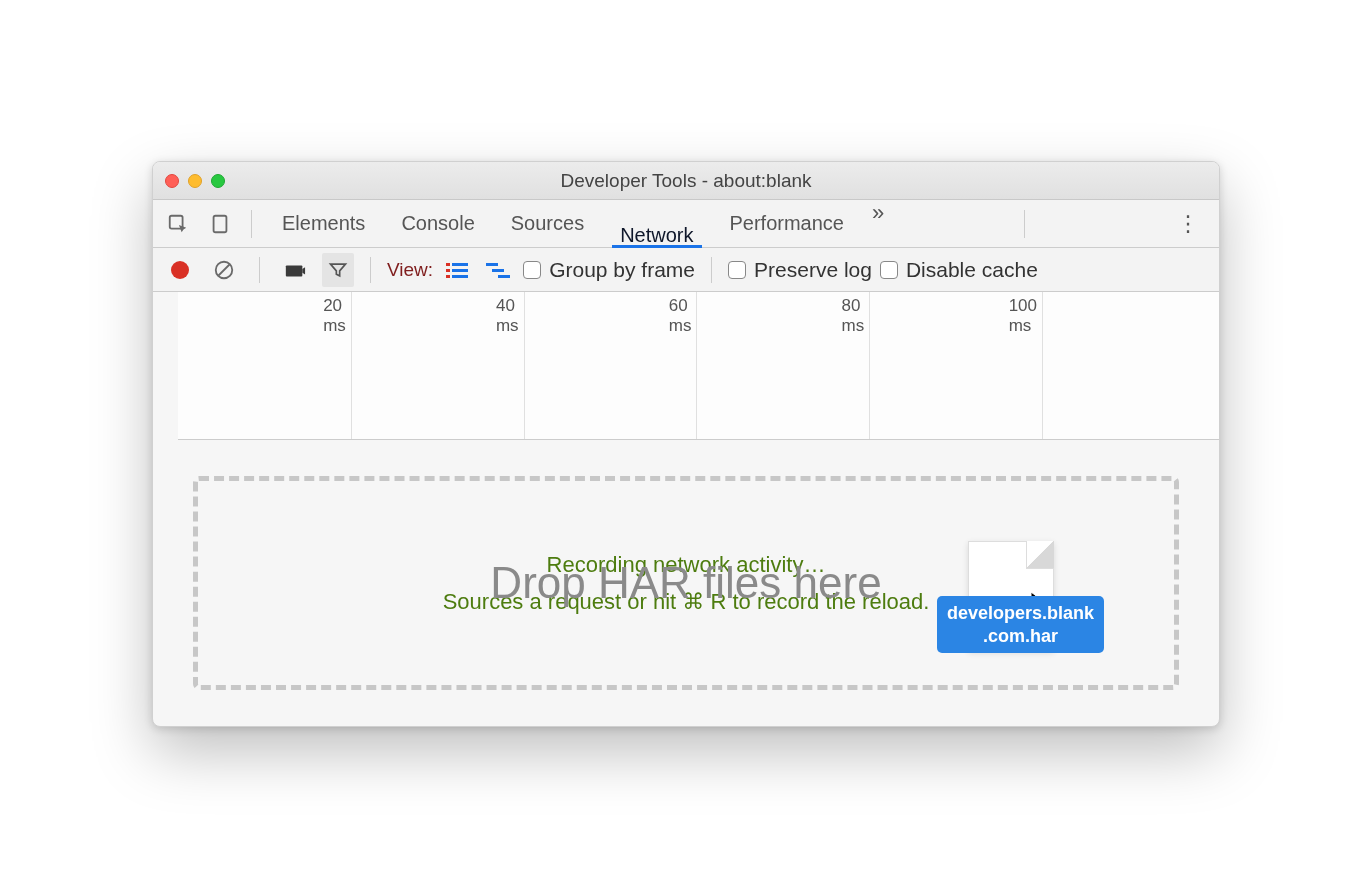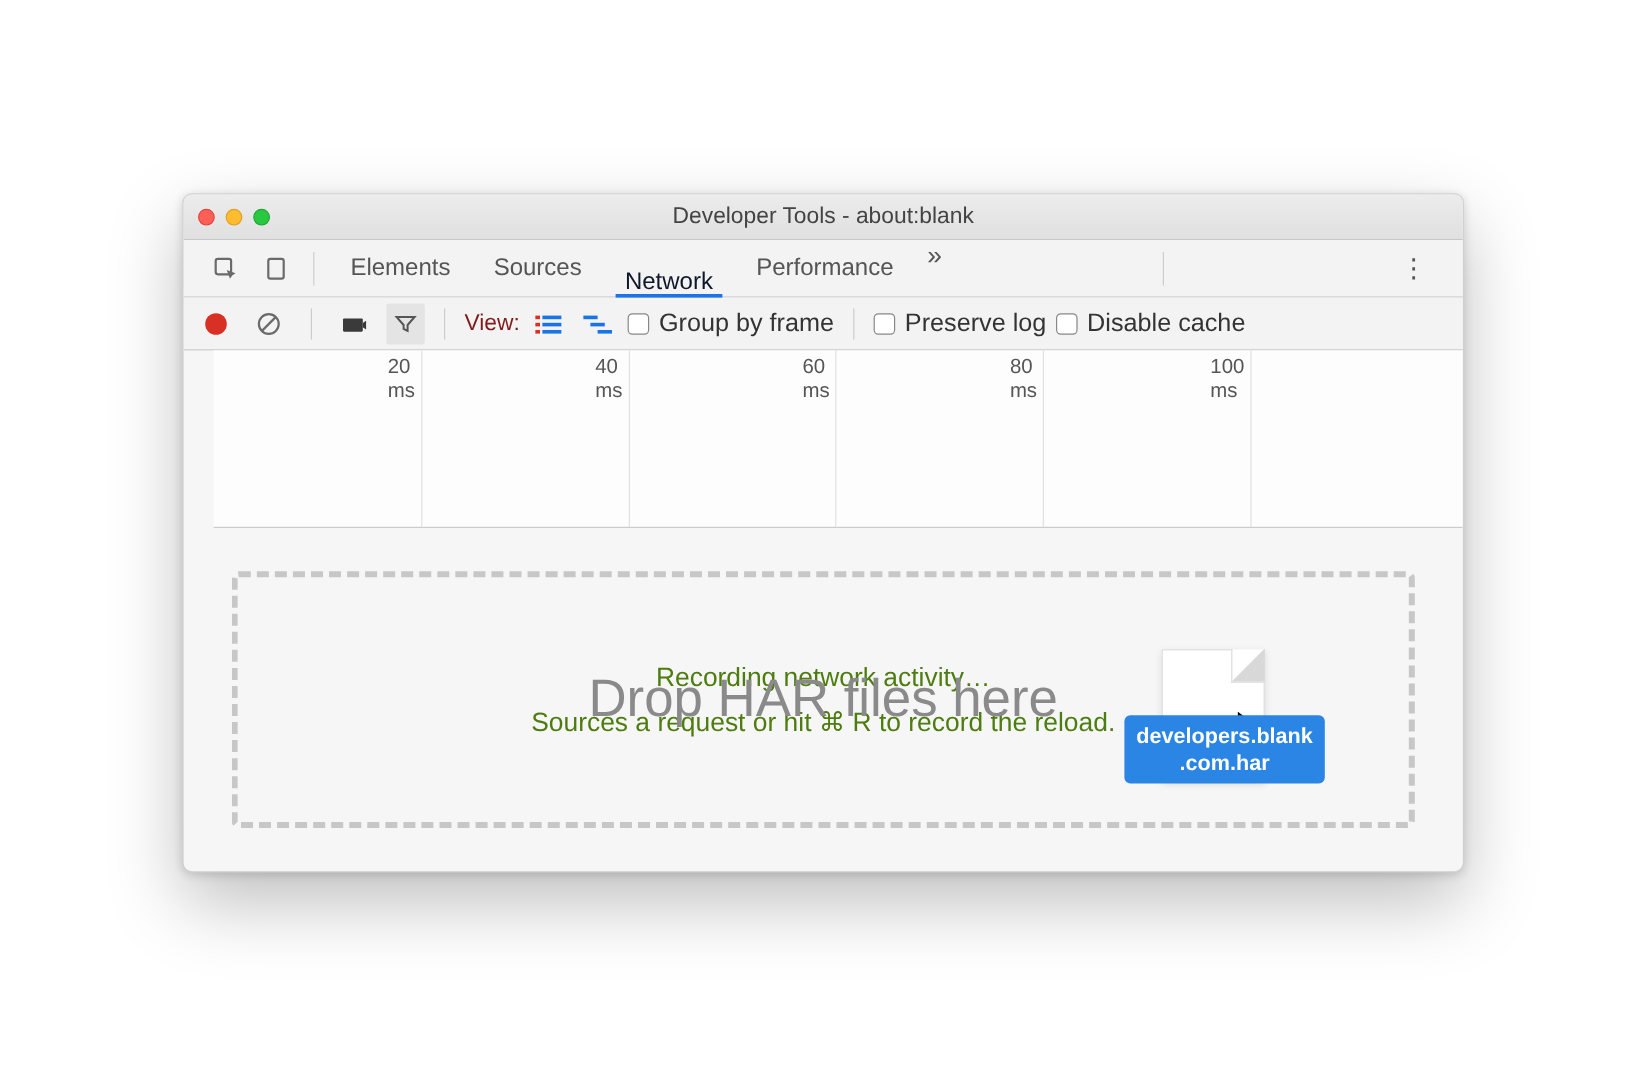--- a/index.html
+++ b/index.html
@@ -35,21 +35,21 @@
     .light { width: 14px; height: 14px; border-radius: 50%; }
     .light.red { background: #ff5f57; border: 0.5px solid #e1473f; }
     .light.yellow { background: #febc2e; border: 0.5px solid #e0a128; }
     .light.green { background: #28c840; border: 0.5px solid #1fa833; }
     .title {
       position: absolute; left: 0; right: 0; text-align: center;
       font-size: 19px; color: #444; pointer-events: none;
     }
     .tabbar {
       height: 48px; background: #f3f3f3; border-bottom: 1px solid #ccc;
-      display: flex; align-items: center; padding: 0 16px; gap: 4px;
+      display: flex; align-items: center; padding: 0 6px; gap: 4px;
     }
     .icon-btn {
       height: 34px; padding: 0 8px; display: flex; align-items: center; justify-content: center;
       color: #6a6a6a; border-radius: 2px; cursor: pointer;
     }
     .sep { width: 1px; height: 28px; background: #ccc; margin: 0 8px; }
     .tabs { display: flex; align-items: stretch; height: 100%; }
     .tab {
       padding: 0 18px; display: flex; align-items: center; font-size: 20px;
       color: #555; cursor: pointer; position: relative;
@@ -129,20 +129,21 @@
         </svg>
     </div>
     <div class="icon-btn">
       <svg width="22" height="22" viewBox="0 0 24 24" fill="none" stroke="#6a6a6a" stroke-width="2">
           <rect x="5" y="3" width="14" height="18" rx="2"></rect>
         </svg>
     </div>
     <div class="sep"></div>
     <div class="tabs">
       <div class="tab">Elements</div>
+      <div class="tab">Console</div>
       <div class="tab">Sources</div>
       <div class="tab active">Network</div>
       <div class="tab">Performance</div>
       <div class="more">»</div>
     </div>
     <div class="sep" style="margin-left:auto"></div>
     <div class="kebab">⋮</div>
   </div>
 
   <div class="toolbar">

